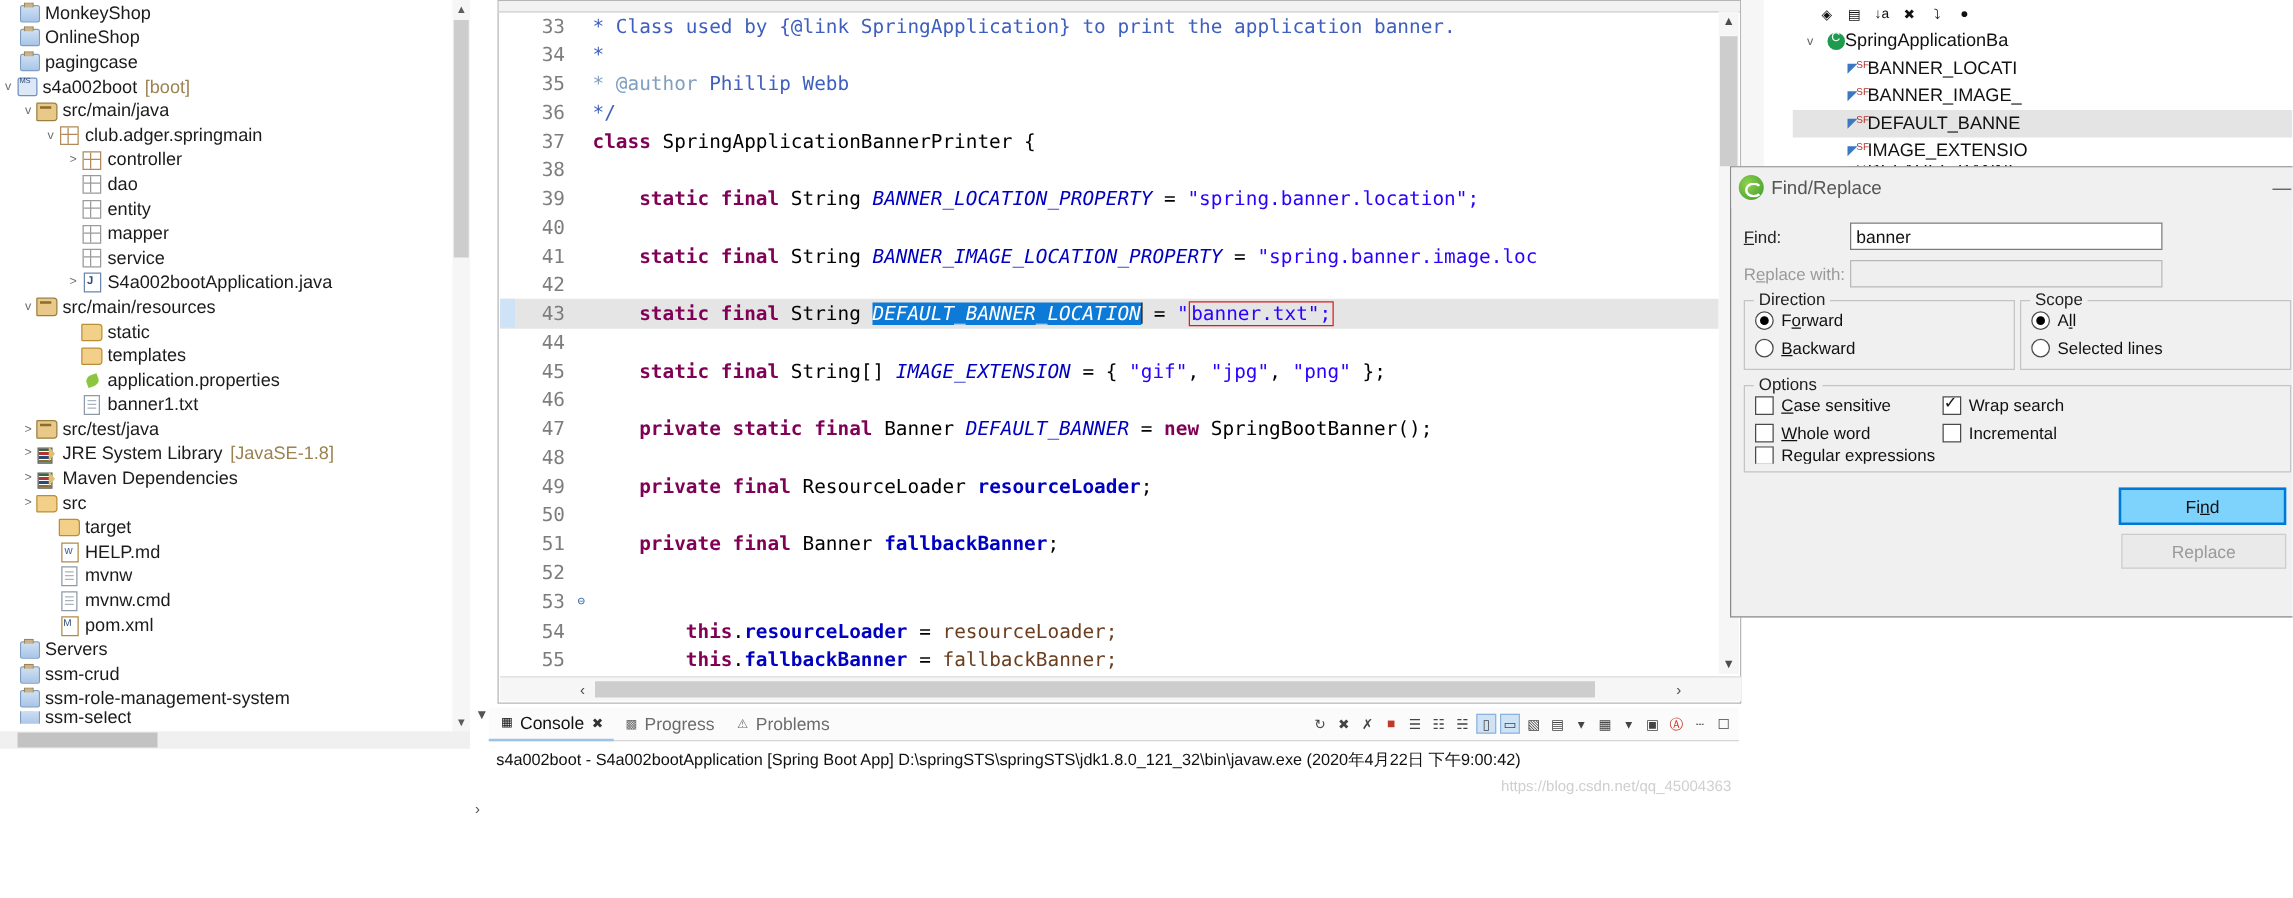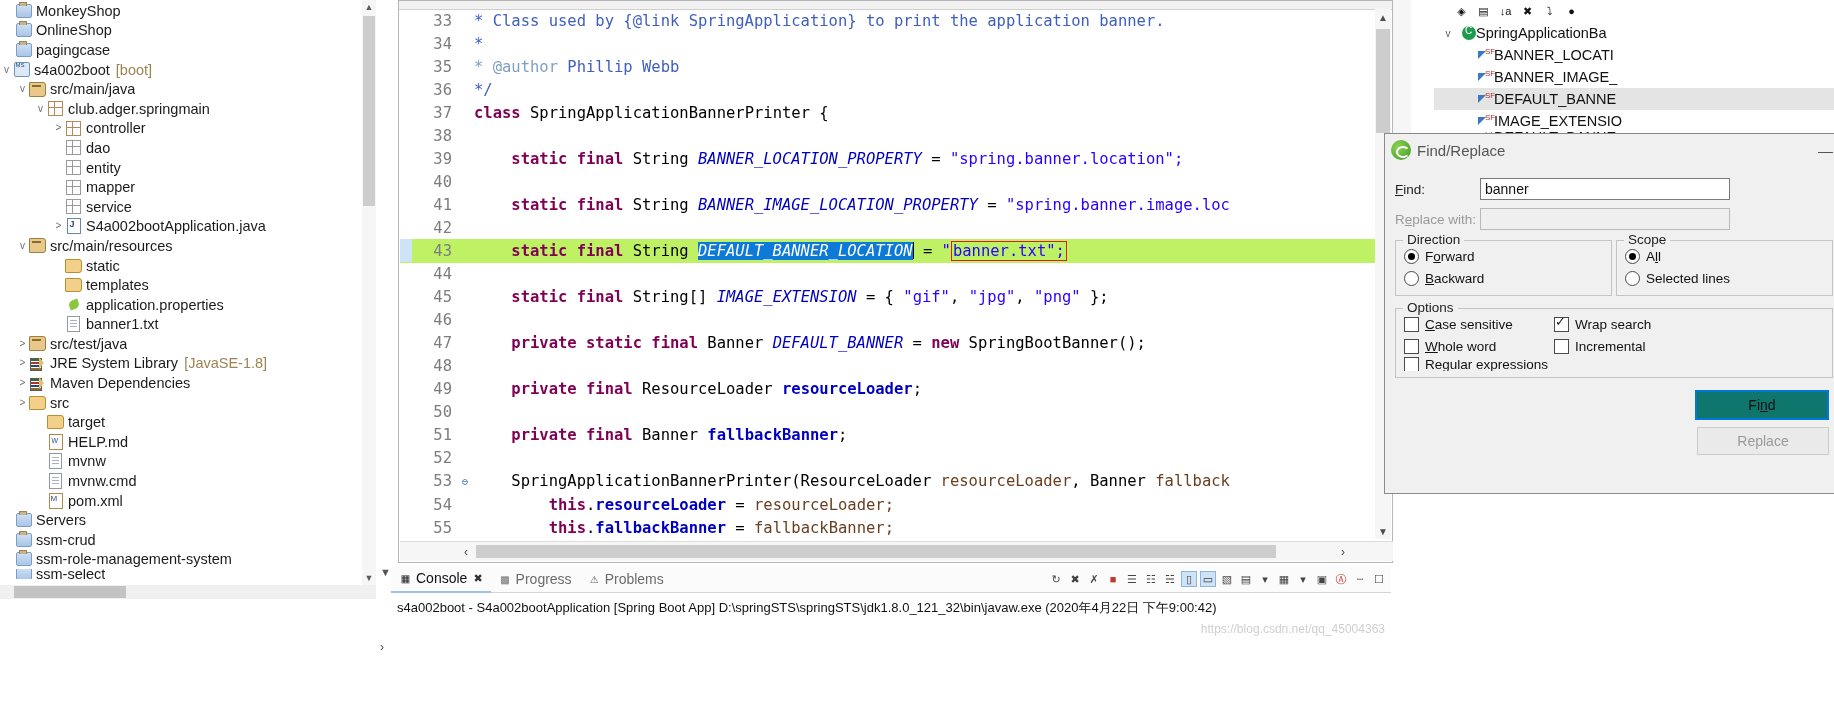--- a/index.html
+++ b/index.html
@@ -88,21 +88,21 @@
   }
   .ed-tabstrip{height:8px;background:#f2f2f2;border-bottom:1px solid #cfcfcf;}
   .code-area{
     position:absolute;left:1px;top:8px;width:975px;height:530px;overflow:hidden;
     font-family:"DejaVu Sans Mono","Liberation Mono",monospace;
     font-size:15.5px;
   }
   .cline{
     display:flex;height:23.05px;align-items:center;white-space:pre;
   }
-  .cline.hl{background:#bef264;}
+  .cline.hl{background:#e5e5e5;}
   .gut-mark{width:12px;min-width:12px;height:23px;}
   .cline.hl .gut-mark{background:#cfe3f7;}
   .lnum{
     width:40px;min-width:40px;text-align:right;padding-right:8px;
     color:#7d7d7d;font-size:15.5px;
   }
   .fold{width:10px;min-width:10px;color:#3b6ea5;font-size:10px;text-align:center;}
   .ctext{padding-left:4px;}
   .k{color:#7f0055;font-weight:bold;}
   .cm{color:#3f5fbf;}
@@ -190,21 +190,21 @@
   .cbx{width:13px;height:13px;border:1px solid #4a4a4a;background:#fff;display:inline-block;position:relative;}
   .cbx.on:after{content:"✓";position:absolute;left:0px;top:-4px;font-size:13px;color:#1a1a1a;}
   .optgrid{display:flex;}
   .optcol{min-width:150px;}
   .grp.options{margin-top:12px;}
   .btnrow{display:flex;flex-direction:column;align-items:flex-end;gap:7px;margin-top:12px;padding-right:4px;}
   .btn{
     width:130px;height:26px;border:1px solid #adadad;background:#e1e1e1;
     display:flex;align-items:center;justify-content:center;font-size:14px;color:#111;
   }
-  .btn.primary{border:2px solid #0078d7;background:#0f766e;}
+  .btn.primary{border:2px solid #0078d7;background:#7dd3fc;}
   .btn.disabled{color:#9a9a9a;background:#eaeaea;border-color:#cccccc;}
 
   
   .console{
     position:absolute;left:391px;top:566px;width:1000px;height:152px;
     background:#ffffff;
   }
   .cons-tabs{
     height:26px;display:flex;align-items:center;border-bottom:1px solid #d5d5d5;background:#fbfbfb;
     position:relative;
@@ -636,21 +636,20 @@
         <span class="gut-mark"></span>
         <span class="lnum">52</span>
         <span class="fold"></span>
         <span class="ctext"></span>
       </div>
 
       <div class="cline">
         <span class="gut-mark"></span>
         <span class="lnum">53</span>
         <span class="fold">⊖</span>
-        <span class="ctext">    <span class="pl">SpringApplicationBannerPrinter(ResourceLoader </span><span class="loc">resourceLoader</span><span class="pl">, Banner </span><span class="loc">fallback</span></span>
       </div>
 
       <div class="cline">
         <span class="gut-mark"></span>
         <span class="lnum">54</span>
         <span class="fold"></span>
         <span class="ctext">        <span class="k">this</span><span class="pl">.</span><span class="fldb">resourceLoader</span><span class="pl"> = </span><span class="loc">resourceLoader;</span></span>
       </div>
 
       <div class="cline">

